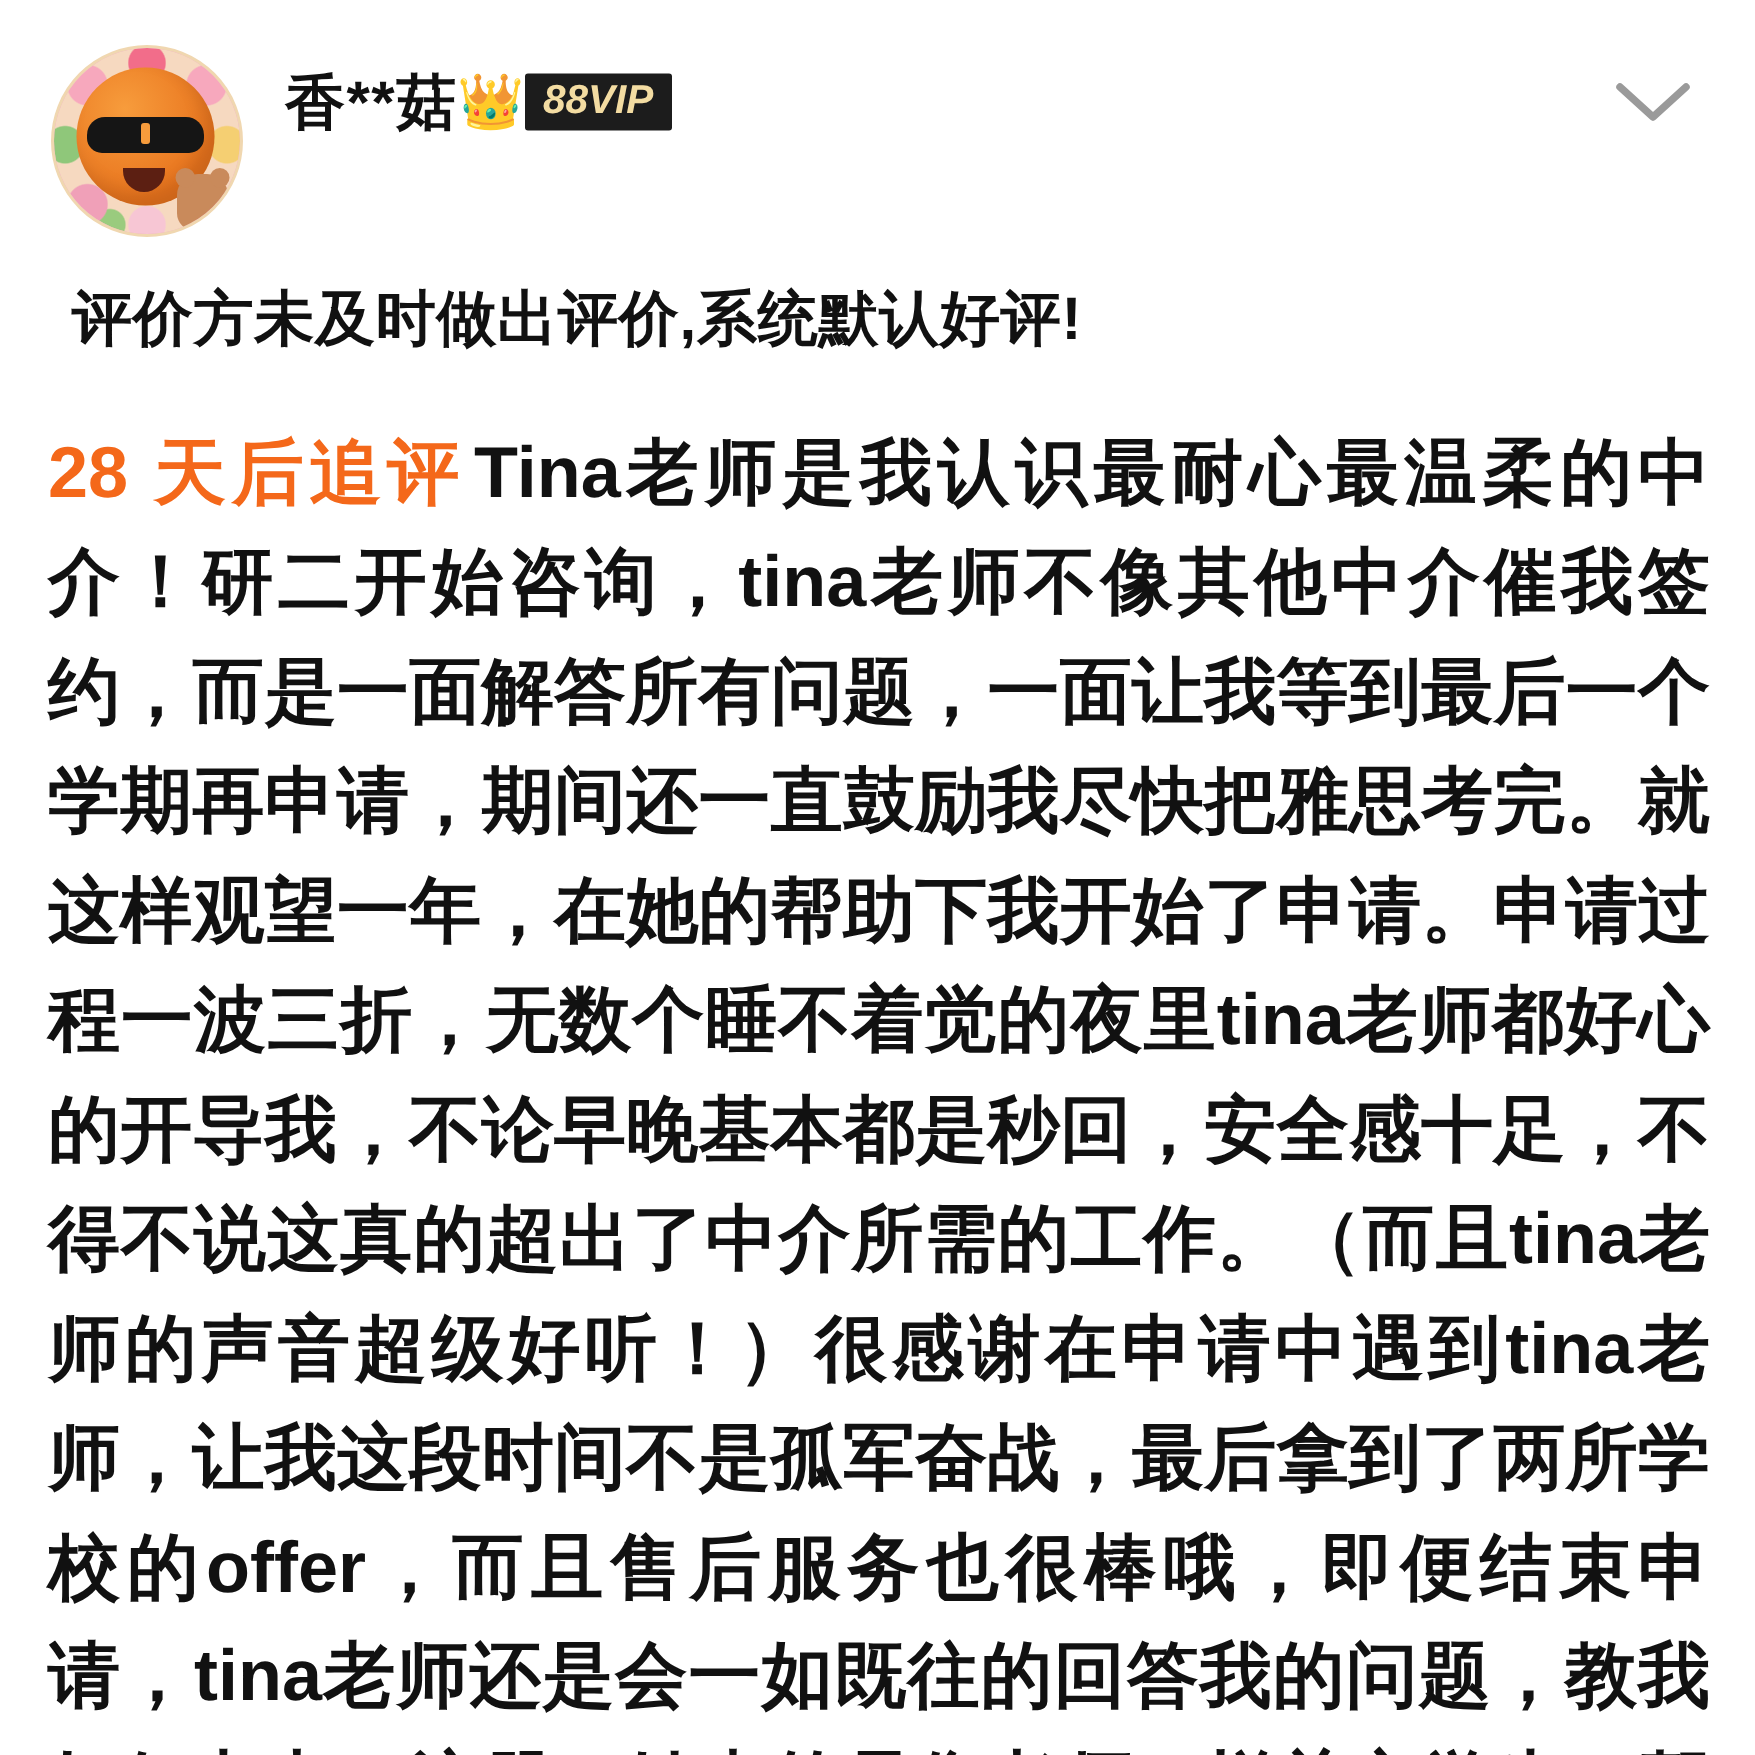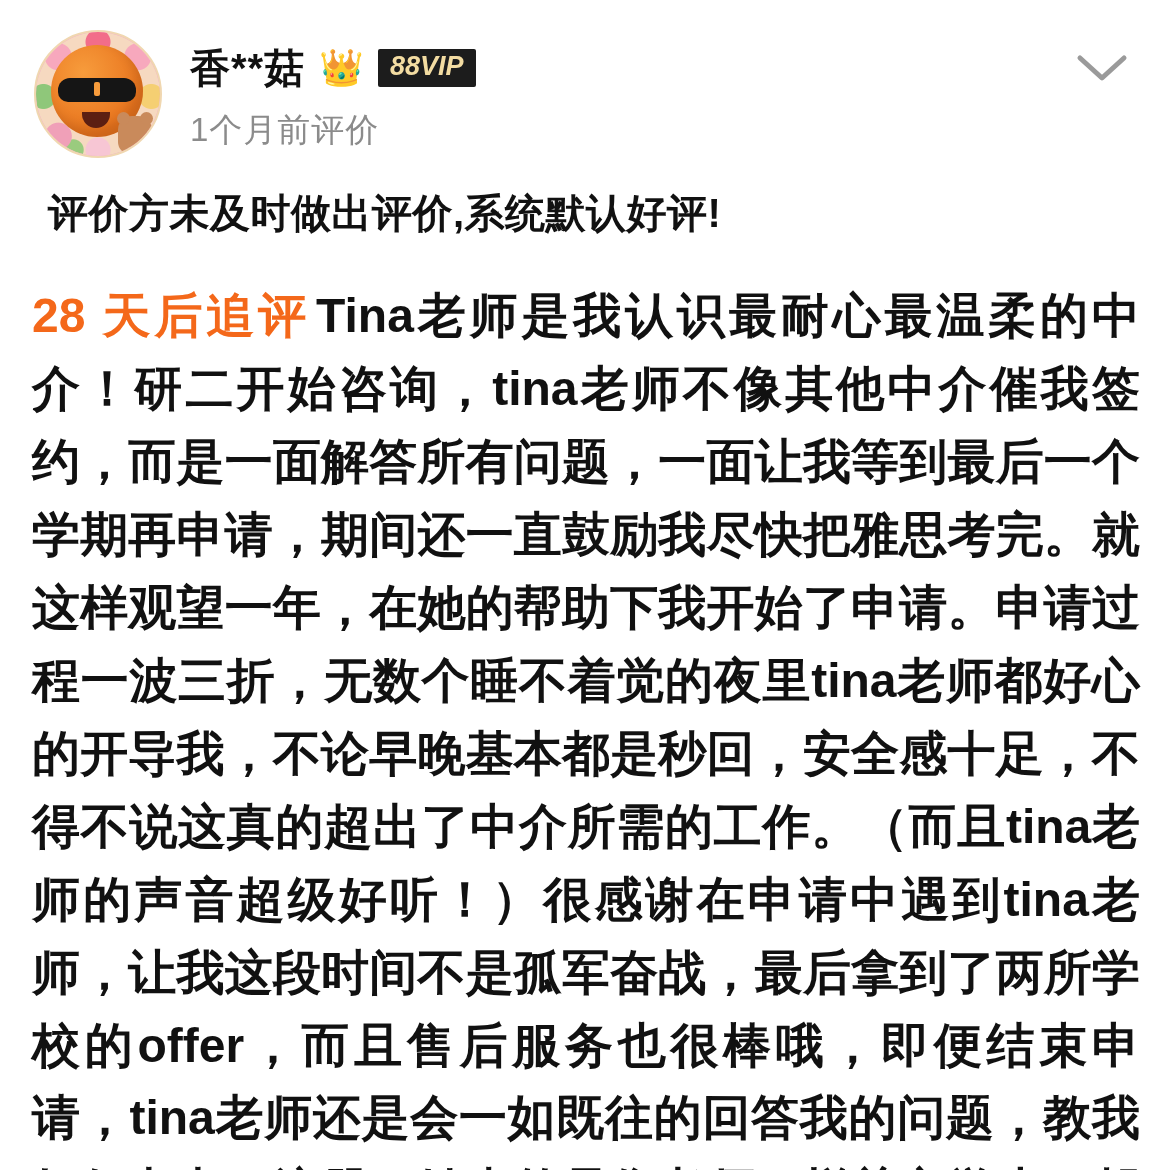--- a/index.html
+++ b/index.html
@@ -111,21 +111,20 @@
 
   .header-text {
     margin-left: 28px;
     padding-top: 12px;
     flex: 1 1 auto;
     min-width: 0;
   }
   .name-row {
     display: flex;
     align-items: center;
-    gap: 14px;
     height: 52px;
   }
   .user-name {
     font-size: 40px;
     font-weight: bold;
     color: #111111;
     letter-spacing: 1px;
     white-space: nowrap;
   }
   .crown-icon {
@@ -208,21 +207,20 @@
       <div class="mouth"></div>
       <div class="bear"></div>
     </div>
 
     <div class="header-text">
       <div class="name-row">
         <span class="user-name">香**菇</span>
         <span class="crown-icon">👑</span>
         <span class="vip-badge">88VIP</span>
       </div>
-      <div class="time-text">1个月前评价</div>
     </div>
 
     <div class="chevron-btn">
       <svg width="56" height="40" viewBox="0 0 56 40" aria-hidden="true">
         <polyline points="6,10 28,30 50,10" fill="none" stroke="#9a9a9a" stroke-width="5" stroke-linecap="round" stroke-linejoin="round"></polyline>
       </svg>
     </div>
   </div>
 
   <div class="review-body">

